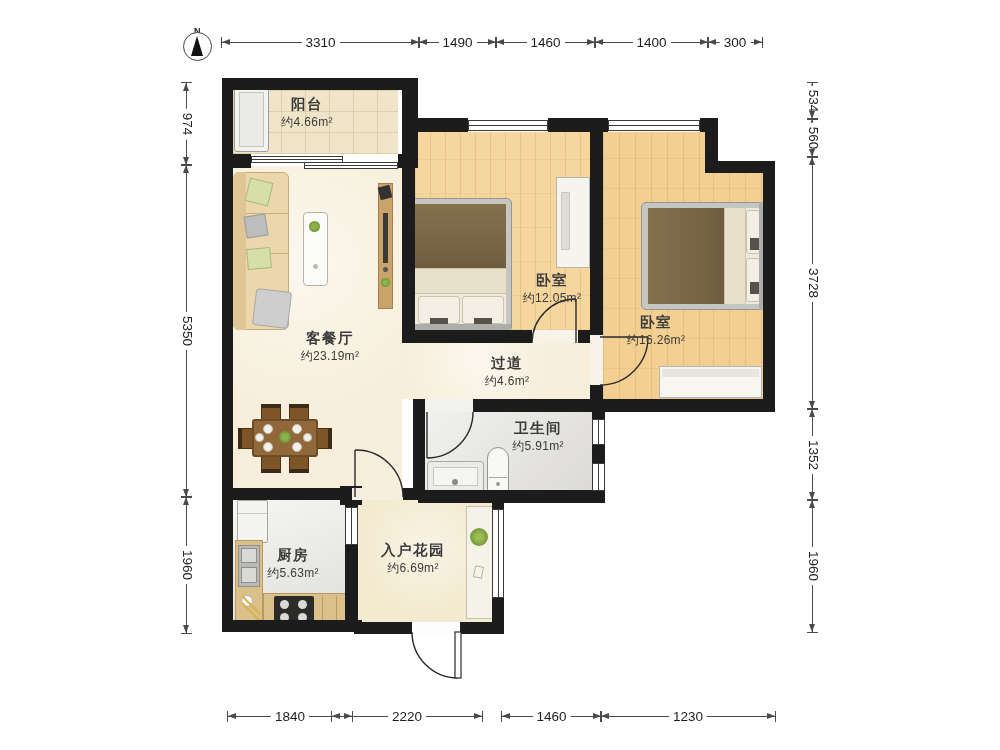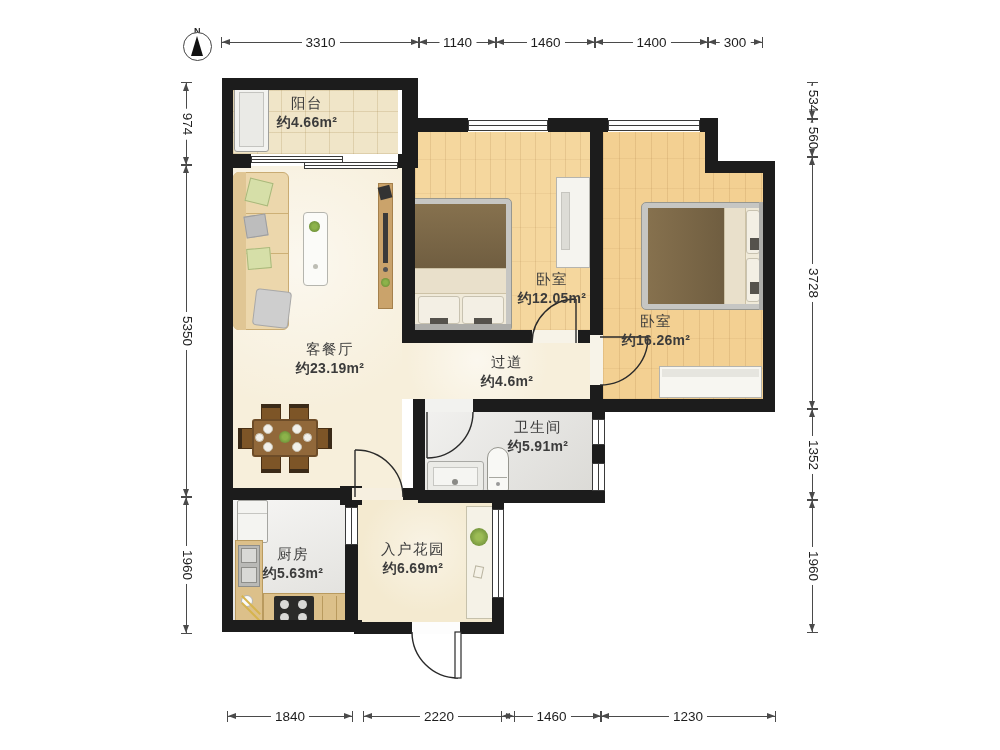--- a/index.html
+++ b/index.html
@@ -35,22 +35,22 @@
   .threshold{position:absolute;z-index:6;}
   
   .win{position:absolute;background:#fff;border:1px solid #3a3a3a;z-index:7;box-sizing:border-box;}
   .win.h{background:linear-gradient(#3a3a3a,#3a3a3a) center/100% 1px no-repeat,#fff;}
   .win.v{background:linear-gradient(#3a3a3a,#3a3a3a) center/1px 100% no-repeat,#fff;}
   
   .fur{position:absolute;z-index:3;box-sizing:border-box;}
   
   .room-label{position:absolute;transform:translate(-50%,-50%);text-align:center;
      color:var(--c-label-text);z-index:9;white-space:nowrap;line-height:1;}
-  .room-label .nm{display:block;font-size:14.5px;font-weight:400;letter-spacing:1.5px;}
-  .room-label .ar{display:block;font-size:14px;font-weight:700;margin-top:4px;letter-spacing:.3px;}
+  .room-label .nm{display:block;font-size:14.5px;font-weight:700;letter-spacing:1.5px;}
+  .room-label .ar{display:block;font-size:12px;font-weight:400;margin-top:4px;letter-spacing:.3px;}
   
   .dimh{position:absolute;height:0;border-top:1px solid var(--c-dim-line);z-index:9;}
   .dimh::before,.dimh::after{content:"";position:absolute;top:-4px;
      border-top:3.5px solid transparent;border-bottom:3.5px solid transparent;}
   .dimh::before{left:0;border-right:8px solid var(--c-dim-line);}
   .dimh::after{right:0;border-left:8px solid var(--c-dim-line);}
   .dimh .tick{position:absolute;top:-6px;width:1px;height:11px;background:var(--c-dim-line);}
   .dimh .tl{left:-1px;} .dimh .tr{right:-1px;}
   .dimh .lbl{position:absolute;left:50%;top:0;transform:translate(-50%,-55%);background:#fff;
      padding:0 4px;font-size:13.5px;color:#1d1d1d;line-height:1;white-space:nowrap;}
@@ -246,21 +246,21 @@
 
       <path d="M412,632 A46,46 0 0 0 458,678"></path>
       <rect x="455" y="632" width="6" height="46" fill="#ffffff" stroke="#2a2a2a" stroke-width="1.2"></rect>
     </g>
   </svg>
 
   <div class="room-label" style="left:307px;top:112px">
     <span class="nm">阳台</span>
     <span class="ar">约4.66m²</span>
   </div>
-  <div class="room-label" style="left:330px;top:358px">
+  <div class="room-label" style="left:330px;top:346px">
     <span class="nm">客餐厅</span>
     <span class="ar">约23.19m²</span>
   </div>
   <div class="room-label" style="left:552px;top:288px">
     <span class="nm">卧室</span>
     <span class="ar">约12.05m²</span>
   </div>
   <div class="room-label" style="left:656px;top:330px">
     <span class="nm">卧室</span>
     <span class="ar">约16.26m²</span>
@@ -289,21 +289,21 @@
   </div>
 
   <div class="dimh" style="left:222px;top:42px;width:197px">
       <i class="tick tl"></i>
       <i class="tick tr"></i>
       <span class="lbl">3310</span>
     </div>
   <div class="dimh" style="left:419px;top:42px;width:77px">
       <i class="tick tl"></i>
       <i class="tick tr"></i>
-      <span class="lbl">1140</span>
+      <span class="lbl">1490</span>
     </div>
   <div class="dimh" style="left:496px;top:42px;width:99px">
       <i class="tick tl"></i>
       <i class="tick tr"></i>
       <span class="lbl">1460</span>
     </div>
   <div class="dimh" style="left:595px;top:42px;width:113px">
       <i class="tick tl"></i>
       <i class="tick tr"></i>
       <span class="lbl">1400</span>
@@ -312,21 +312,21 @@
       <i class="tick tl"></i>
       <i class="tick tr"></i>
       <span class="lbl">300</span>
     </div>
 
   <div class="dimh" style="left:228px;top:716px;width:124px">
       <i class="tick tl"></i>
       <i class="tick tr"></i>
       <span class="lbl">1840</span>
     </div>
-  <div class="dimh" style="left:364px;top:716px;width:150px">
+  <div class="dimh" style="left:332px;top:716px;width:150px">
       <i class="tick tl"></i>
       <i class="tick tr"></i>
       <span class="lbl">2220</span>
     </div>
   <div class="dimh" style="left:502px;top:716px;width:99px">
       <i class="tick tl"></i>
       <i class="tick tr"></i>
       <span class="lbl">1460</span>
     </div>
   <div class="dimh" style="left:601px;top:716px;width:174px">

